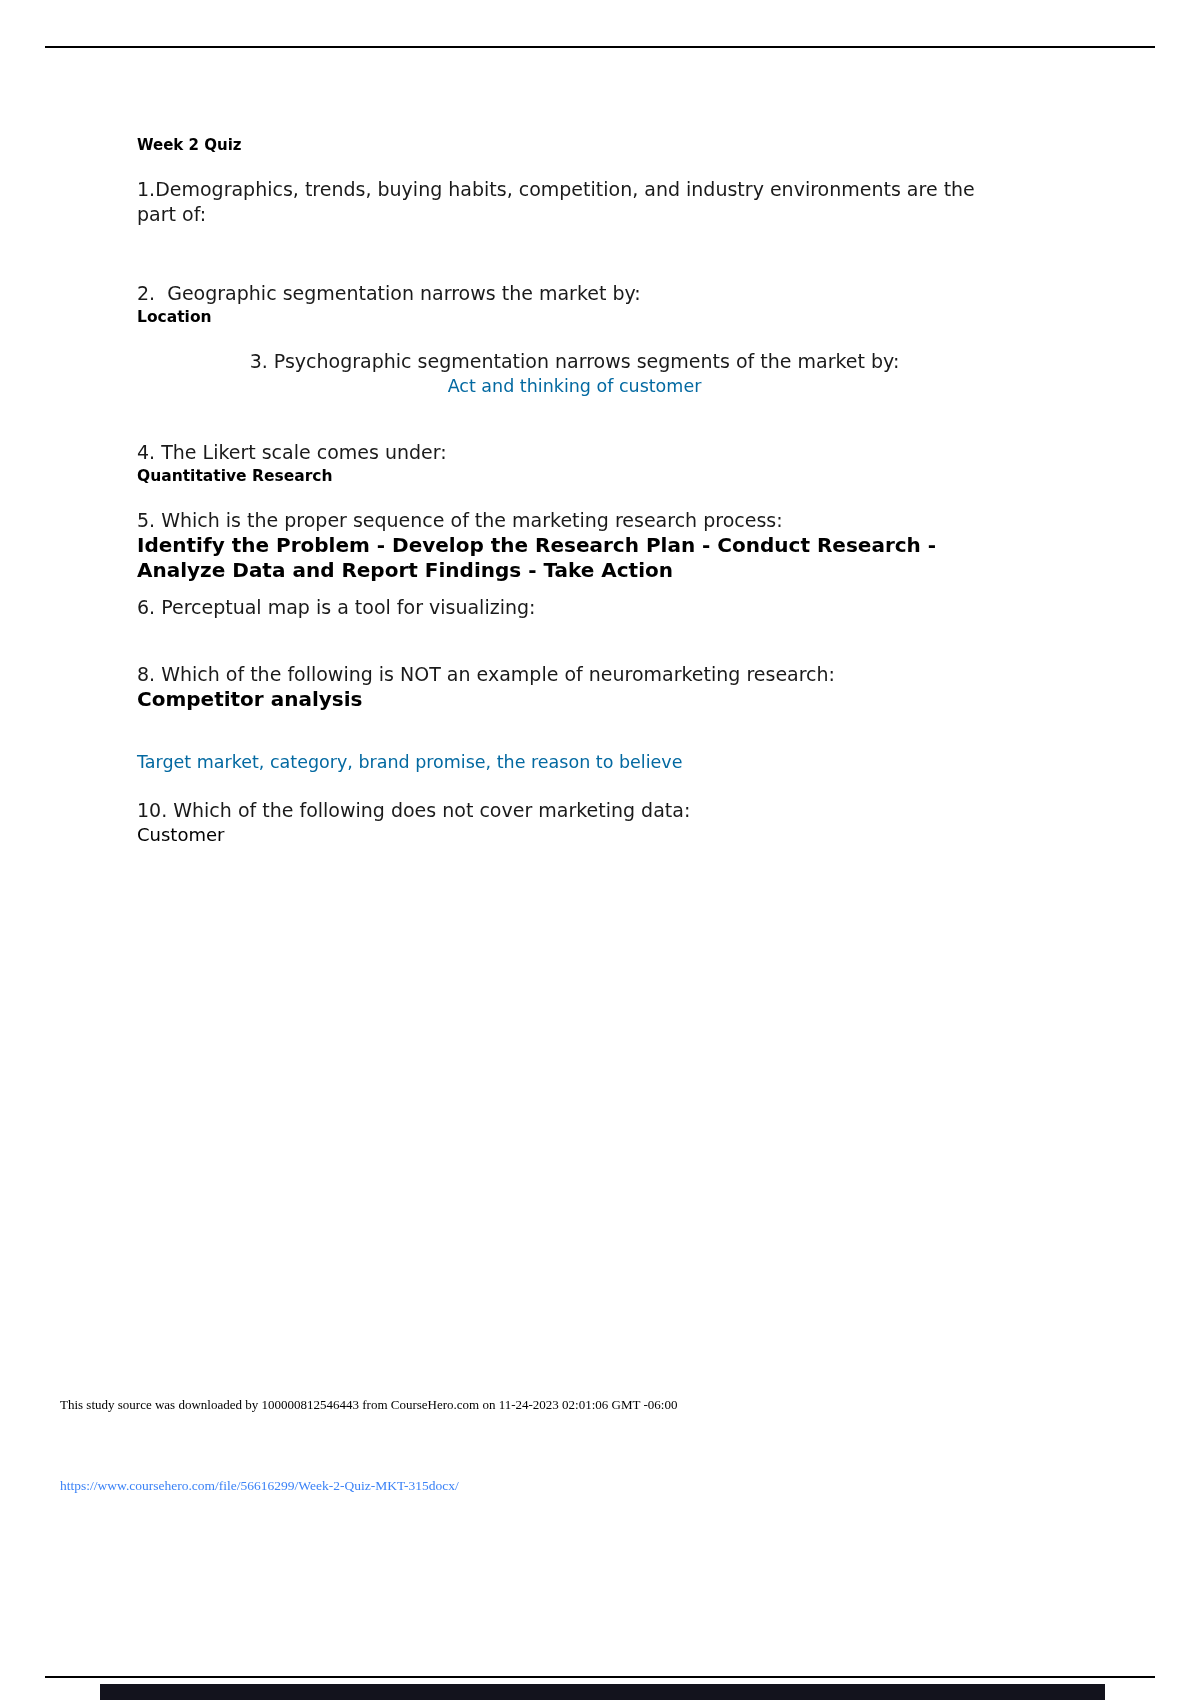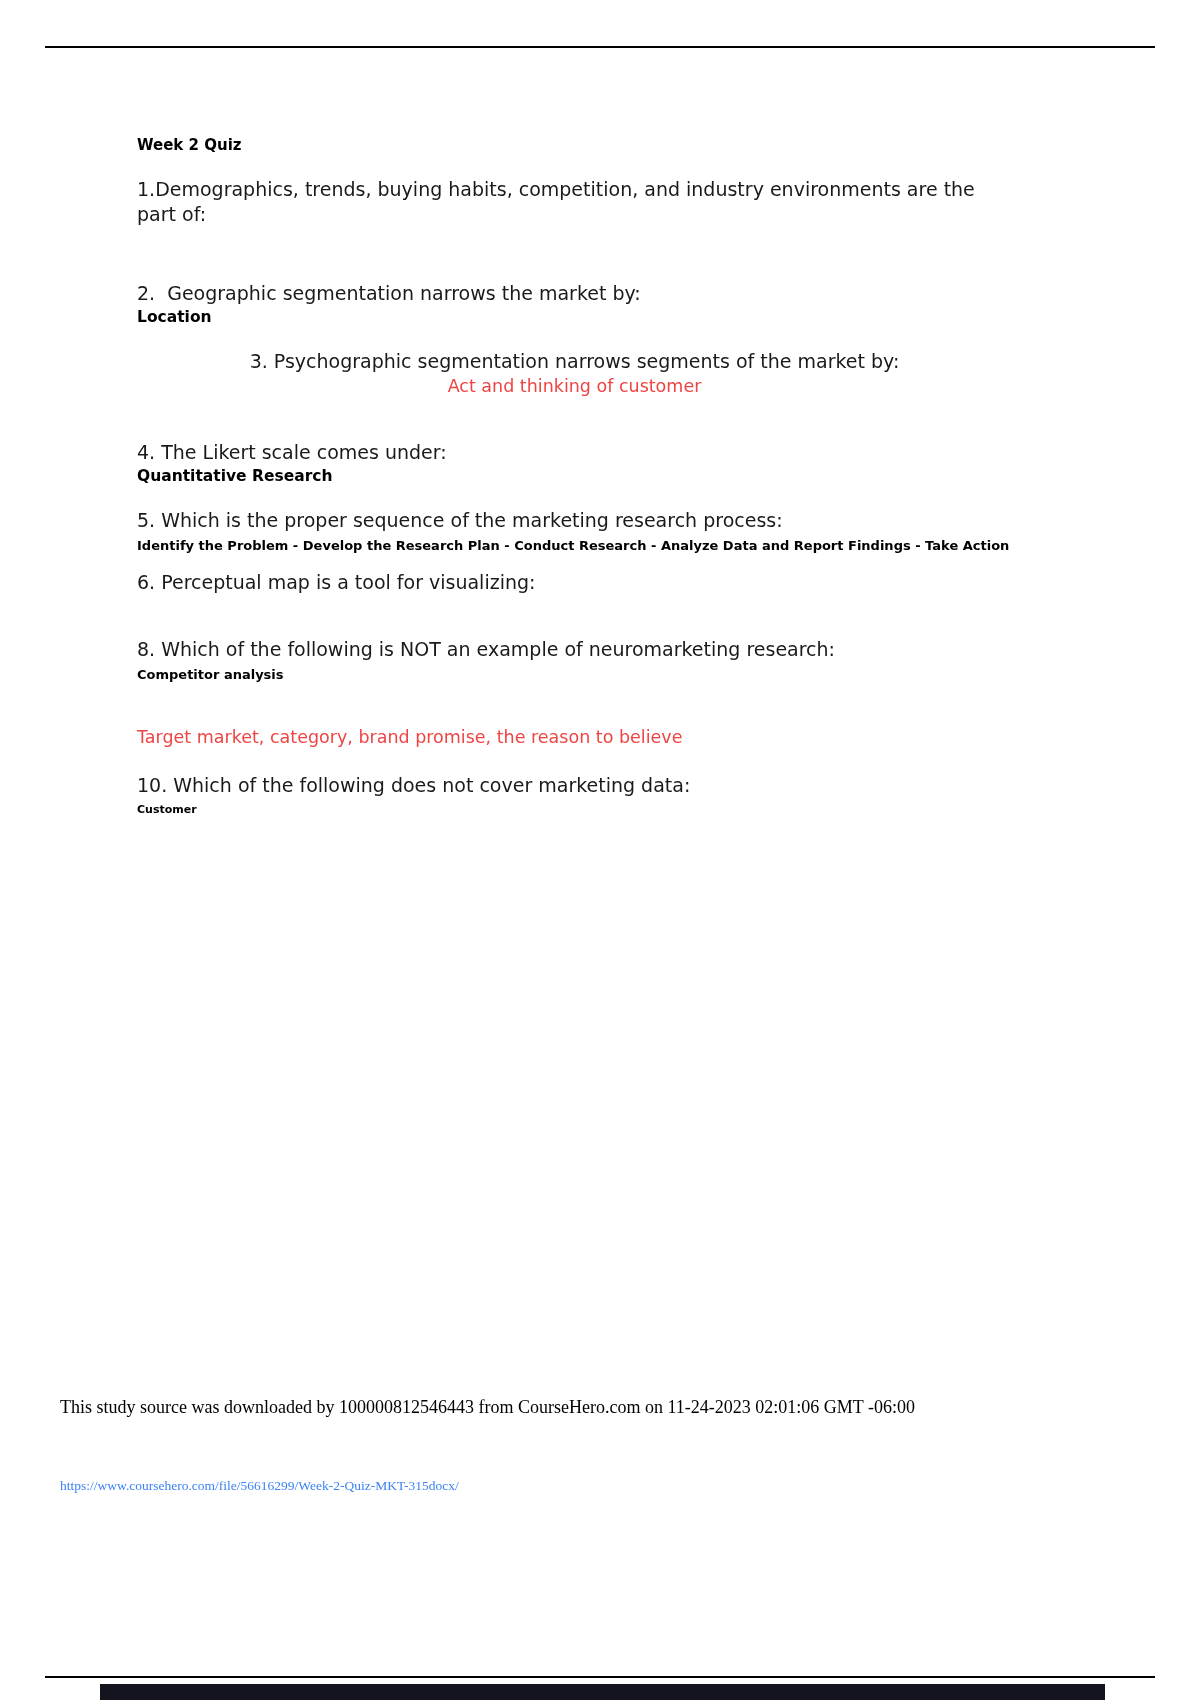--- a/index.html
+++ b/index.html
@@ -44,41 +44,41 @@
     font-size: 19px;
     line-height: 25px;
     white-space: pre-wrap;
     color: #1a1a1a;
   }
   .q-answer {
     line-height: 25px;
     white-space: pre-wrap;
     color: #000000;
   }
-  .q-answer.bold { font-weight: bold; font-size: 13px; }
+  .q-answer.bold { font-weight: bold; font-size: 20px; }
   .q-answer.bold-small { font-weight: bold; font-size: 15.5px; line-height: 23px; }
-  .q-answer.normal { font-size: 17.5px; line-height: 24px; color: #ef4444; }
-  .q-answer.normal-small { font-size: 11px; line-height: 23px; font-weight: bold; }
+  .q-answer.normal { font-size: 17.5px; line-height: 24px; color: #0369a1; }
+  .q-answer.normal-small { font-size: 18px; line-height: 23px; }
 
   #questions .q-block:nth-child(1) { margin-bottom: 54px; }
   #questions .q-block:nth-child(2) { margin-bottom: 20px; }
   #questions .q-block:nth-child(3) { margin-bottom: 42px; text-align: center; }
   #questions .q-block:nth-child(4) { margin-bottom: 20px; }
   #questions .q-block:nth-child(5) { margin-bottom: 12px; }
   #questions .q-block:nth-child(6) { margin-bottom: 42px; }
   #questions .q-block:nth-child(7) { margin-bottom: 38px; }
   #questions .q-block:nth-child(8) { margin-bottom: 24px; }
   #questions .q-block:nth-child(9) { margin-bottom: 42px; }
 
   .footer-note {
     position: absolute;
     top: 1397px;
     left: 60px;
     font-family: "Liberation Serif", "DejaVu Serif", serif;
-    font-size: 18px;
+    font-size: 13px;
     color: #000000;
     text-align: right;
   }
   .footer-url {
     position: absolute;
     top: 1478px;
     left: 60px;
     font-family: "Liberation Serif", "DejaVu Serif", serif;
     font-size: 13.5px;
     color: #3b82f6;

